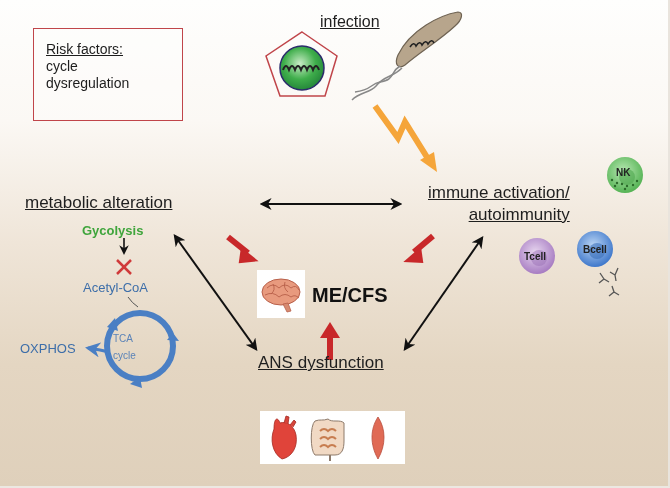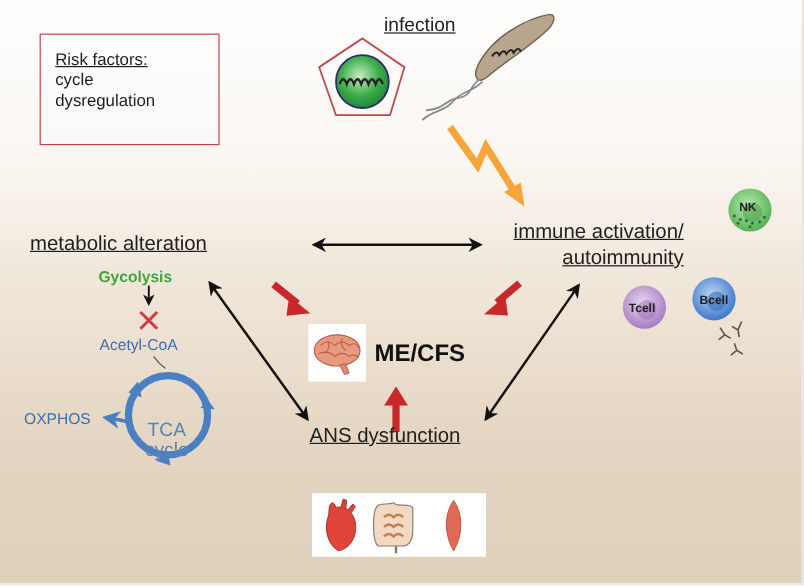--- a/index.html
+++ b/index.html
@@ -18,21 +18,21 @@
   #risk-box .title { text-decoration: underline; }
   .label { color: #1f1f1f; font-size: 17px; white-space: nowrap; text-decoration: underline; }
   #infection-label { left: 320px; top: 13px; font-size: 16px; }
   #metabolic-label { left: 25px; top: 193px; }
   #immune-label { left: 428px; top: 182px; text-align: right; line-height: 22px; }
   #ans-label { left: 258px; top: 353px; }
   #mecfs-label { left: 312px; top: 284px; font-size: 20px; font-weight: bold; color: #111; }
   #gycolysis { left: 82px; top: 223px; font-size: 13px; font-weight: bold; color: #3fa53c; }
   #acetyl { left: 83px; top: 280px; font-size: 13px; color: #3d6ea9; }
   #oxphos { left: 10px; top: 341px; font-size: 13px; color: #3d6ea9; margin-left: 10px; }
-  #tca { left: 113px; top: 330px; width: 52px; text-align: center; font-size: 16px; color: #5b83b8; line-height: 17px; margin-top: 20px; }
+  #tca { left: 113px; top: 330px; width: 52px; text-align: left; font-size: 10px; color: #5b83b8; line-height: 17px; }
   .white-box { background: #fff; }
   #brain-box { left: 257px; top: 270px; width: 48px; height: 48px; }
   #organs-box { left: 260px; top: 411px; width: 145px; height: 53px; }
   svg.overlay { position: absolute; left: 0; top: 0; }
   .cell-label { font-family: "Liberation Sans", sans-serif; font-weight: bold; font-size: 10px; fill: #222; }
 </style>
 </head>
 <body>
 
 <div id="stage">

